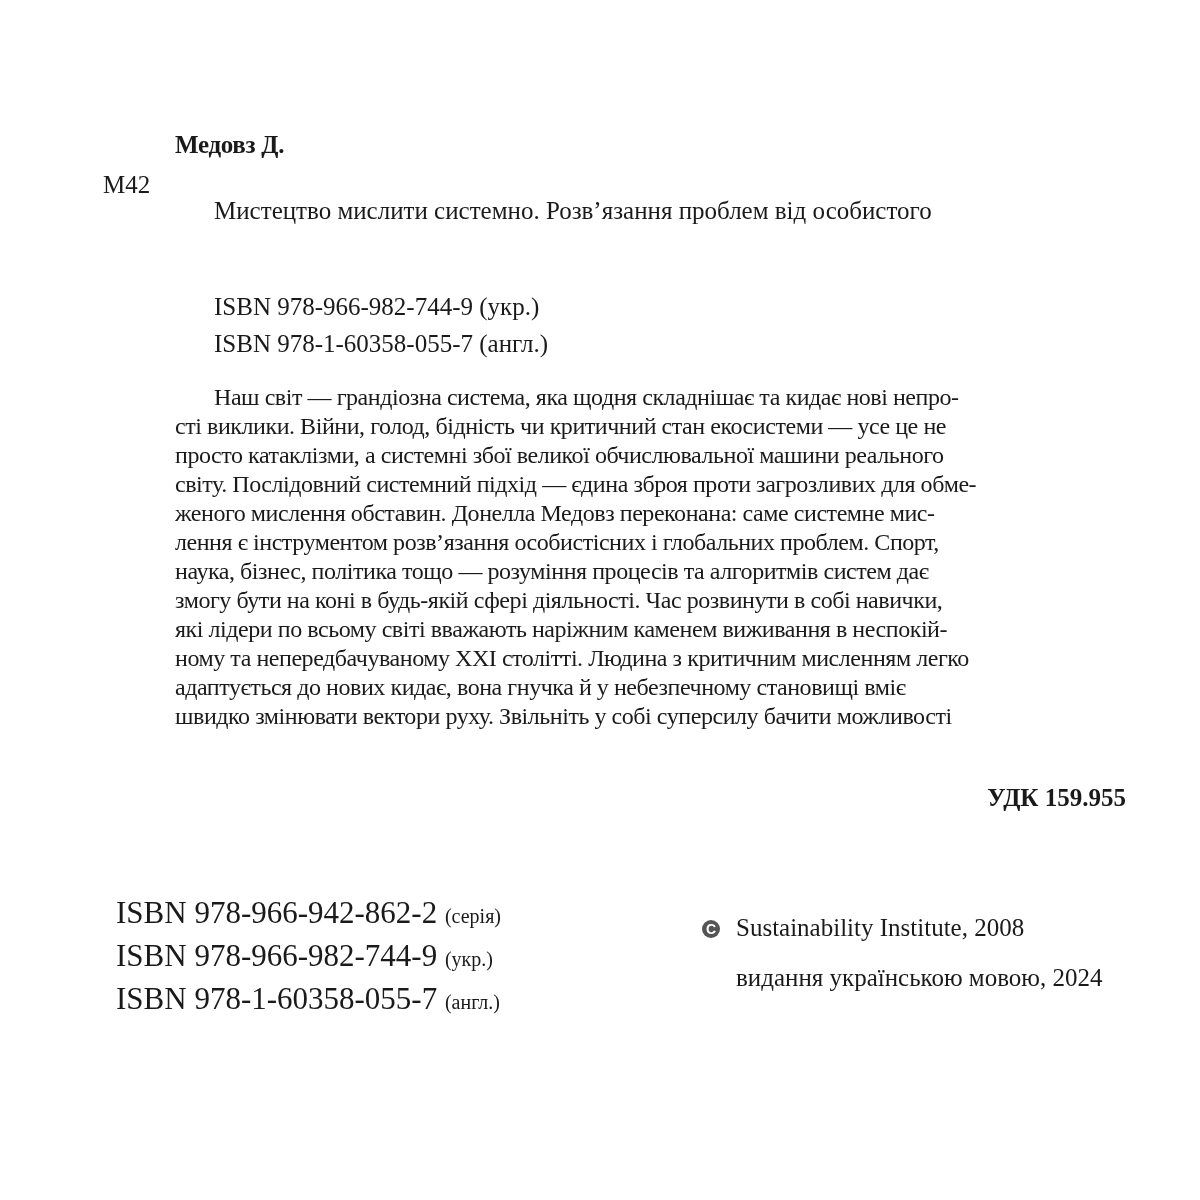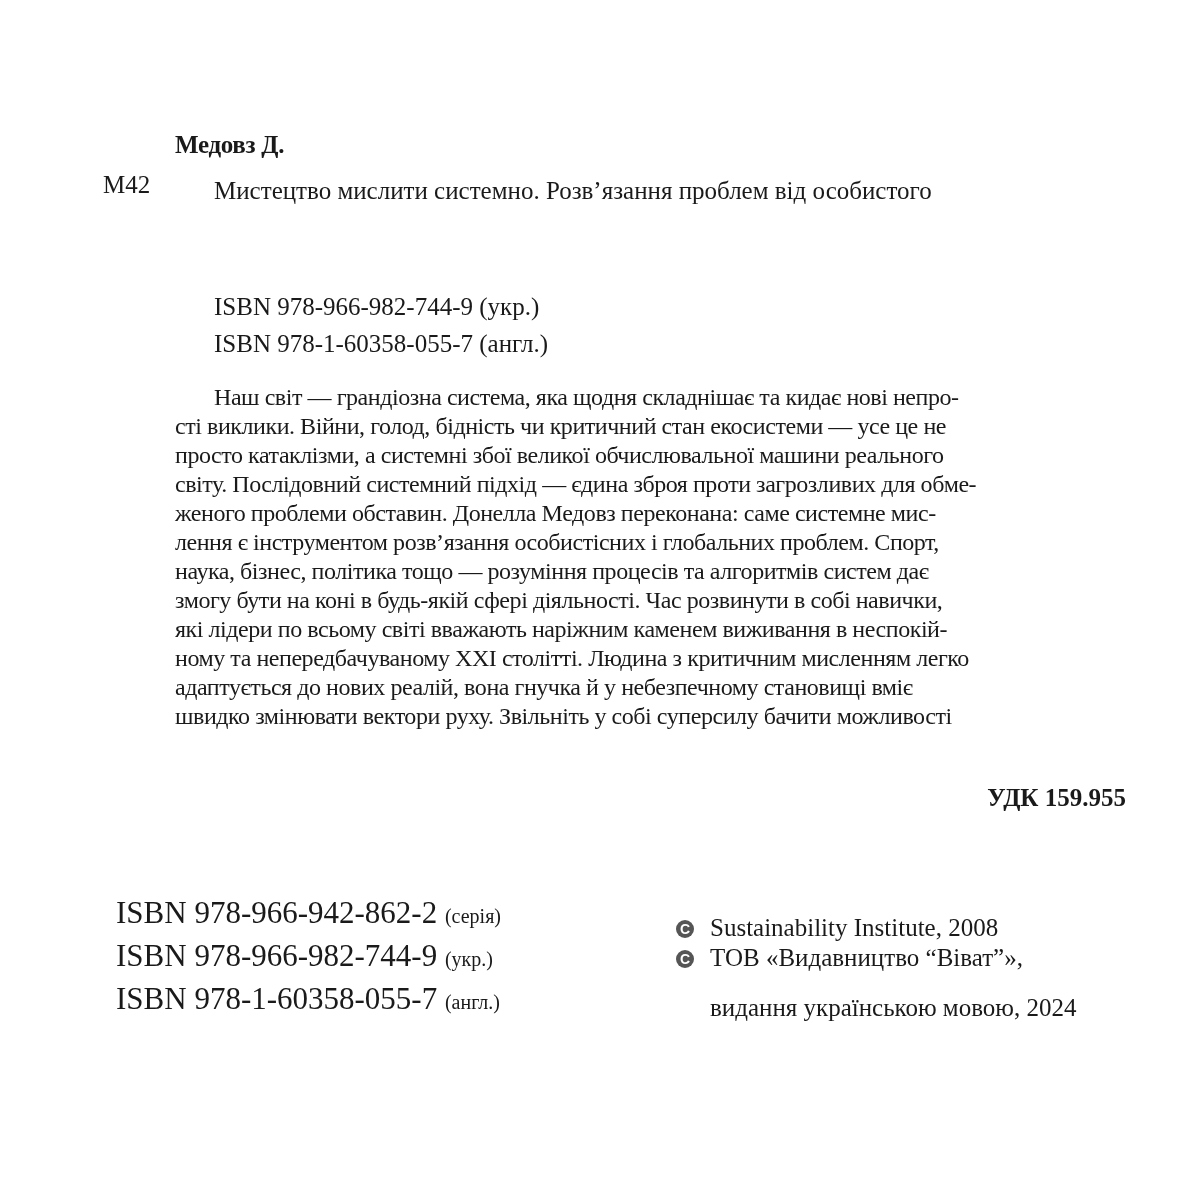--- a/index.html
+++ b/index.html
@@ -26,21 +26,21 @@
       left: 103px; top: 171px;
       font-size: 25px;
     }
     .title-block {
       left: 214px; top: 171px;
       width: 912px;
       font-size: 25px;
       line-height: 40px;
     }
     .title-block .line { display: block; white-space: nowrap; }
-    .title-block .l1 { text-indent: 0; }
+    .title-block .l1 { text-indent: 0; margin-top: 20px; }
     .title-block .l2, .title-block .l3 { margin-left: -39px; }
 
     .isbn-top {
       left: 214px; top: 288px;
       font-size: 25px; line-height: 37px;
     }
     .isbn-top .line { display: block; }
 
     .abstract {
       left: 214px; top: 383px;
@@ -59,21 +59,21 @@
     }
 
     .isbn-bottom {
       left: 116px; top: 893px;
       font-size: 31px; line-height: 40px;
     }
     .isbn-bottom .line { display: block; }
     .isbn-bottom .note { font-size: 20px; }
 
     .copyright {
-      left: 676px; top: 913px;
+      left: 702px; top: 913px;
       font-size: 25px; line-height: 30px;
     }
     .copyright .row { display: block; }
     .copyright .csign {
       display: inline-block;
       width: 18px; height: 18px;
       border-radius: 50%;
       background: #555;
       color: #fff;
       font-size: 14px;
@@ -100,27 +100,27 @@
 <div class="abs isbn-top">
   <span class="line">ISBN 978-966-982-744-9 (укр.)</span>
   <span class="line">ISBN 978-1-60358-055-7 (англ.)</span>
 </div>
 
 <div class="abs abstract">
   <span class="line first">Наш світ — грандіозна система, яка щодня складнішає та кидає нові непро-</span>
   <span class="line cont">сті виклики. Війни, голод, бідність чи критичний стан екосистеми — усе це не</span>
   <span class="line cont">просто катаклізми, а системні збої великої обчислювальної машини реального</span>
   <span class="line cont">світу. Послідовний системний підхід — єдина зброя проти загрозливих для обме-</span>
-  <span class="line cont">женого проблеми обставин. Донелла Медовз переконана: саме системне мис-</span>
+  <span class="line cont">женого мислення обставин. Донелла Медовз переконана: саме системне мис-</span>
   <span class="line cont">лення є інструментом розв’язання особистісних і глобальних проблем. Спорт,</span>
   <span class="line cont">наука, бізнес, політика тощо — розуміння процесів та алгоритмів систем дає</span>
   <span class="line cont">змогу бути на коні в будь-якій сфері діяльності. Час розвинути в собі навички,</span>
   <span class="line cont">які лідери по всьому світі вважають наріжним каменем виживання в неспокій-</span>
   <span class="line cont">ному та непередбачуваному XXI столітті. Людина з критичним мисленням легко</span>
-  <span class="line cont">адаптується до нових реалій, вона гнучка й у небезпечному становищі вміє</span>
+  <span class="line cont">адаптується до нових кидає, вона гнучка й у небезпечному становищі вміє</span>
   <span class="line cont">швидко змінювати вектори руху. Звільніть у собі суперсилу бачити можливості</span>
 </div>
 
 <div class="abs udk">УДК 159.955</div>
 
 <div class="abs isbn-bottom">
   <span class="line">
     <span>ISBN 978-966-942-862-2</span>
     <span class="note">(серія)</span>
   </span>
@@ -131,17 +131,14 @@
   <span class="line">
     <span>ISBN 978-1-60358-055-7</span>
     <span class="note">(англ.)</span>
   </span>
 </div>
 
 <div class="abs copyright">
   <span class="row">
     <span class="csign">C</span><span>Sustainability Institute, 2008</span>
   </span>
-  <span class="row">
-    <span class="csign">C</span><span>ТОВ «Видавництво “Віват”»,</span>
-  </span>
   <span class="row indent">видання українською мовою, 2024</span>
 </div>
 
 </body></html>

